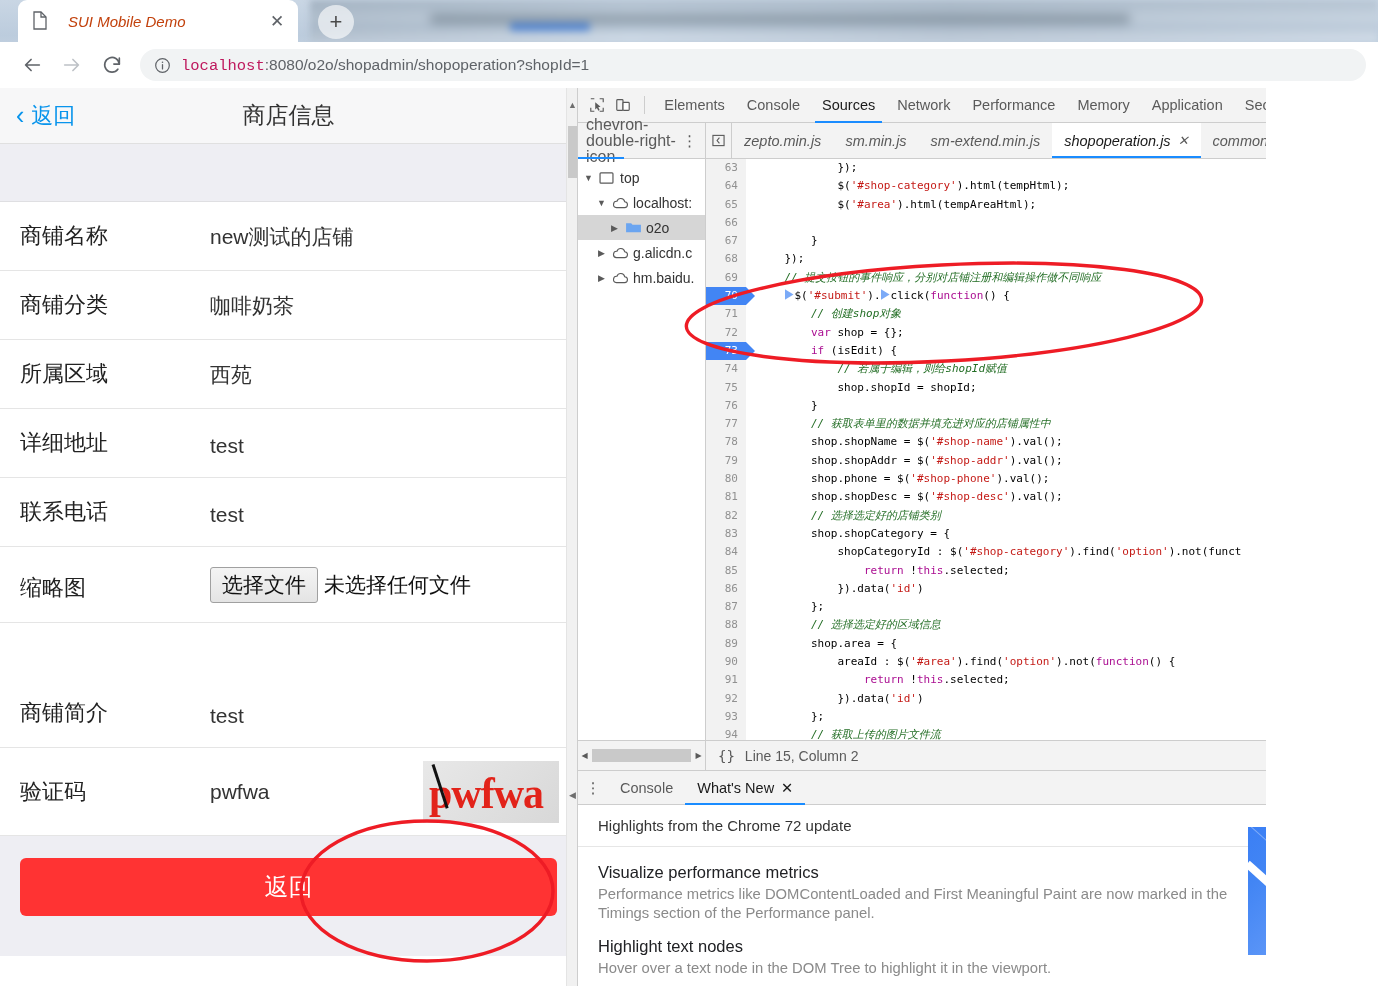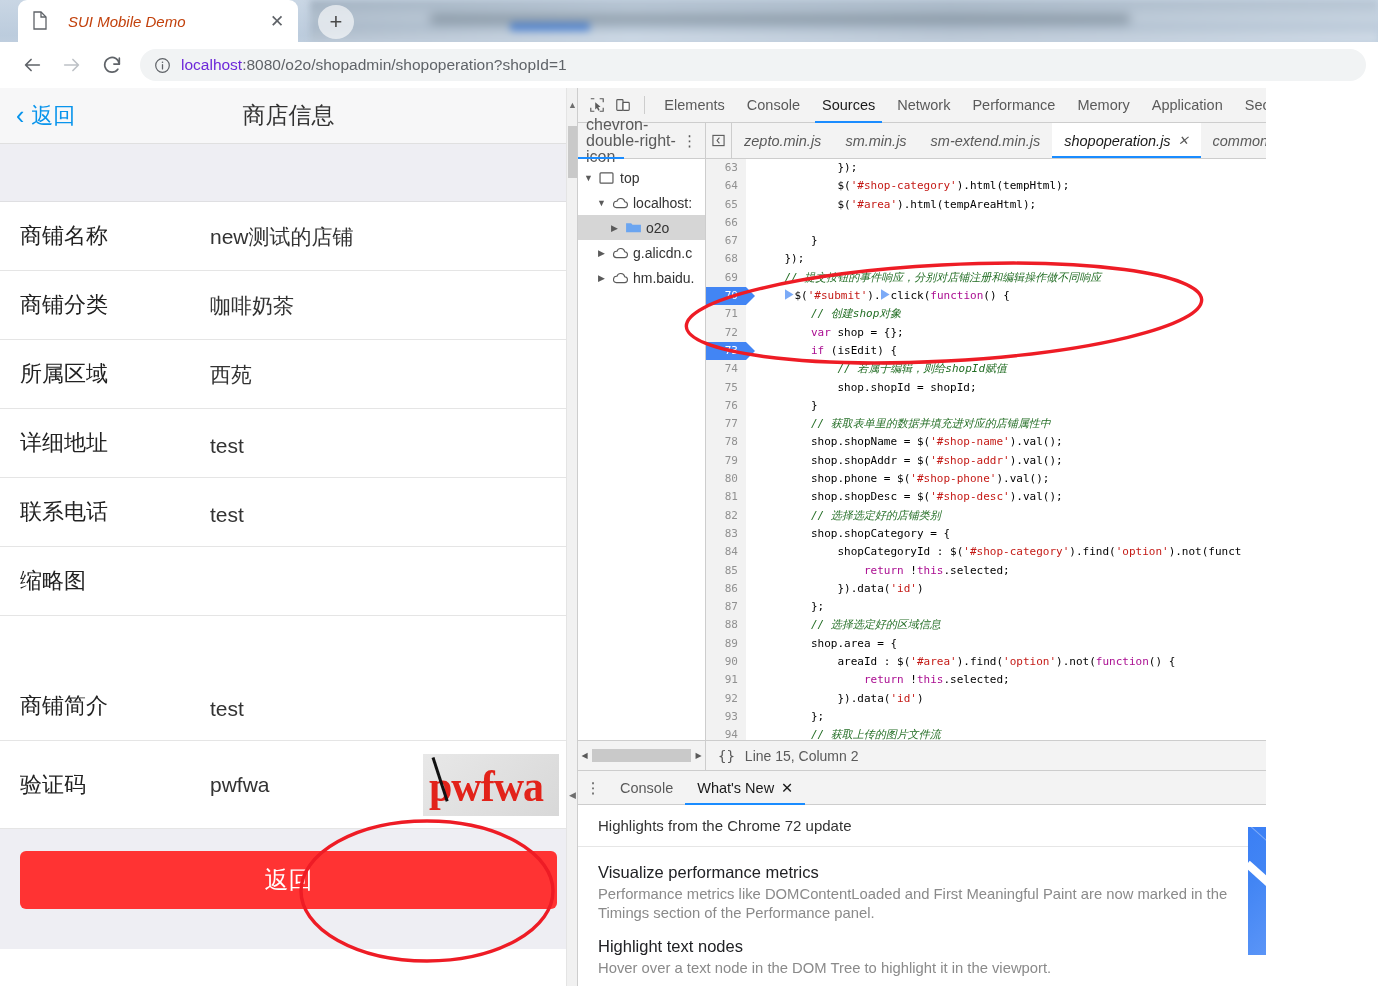--- a/index.html
+++ b/index.html
@@ -63,21 +63,21 @@
     width:40px; height:40px; display:flex; align-items:center; justify-content:center;
     color:#5f6368; flex:0 0 40px;
   }
   .nav-btn.disabled { color:#bdc1c6; }
   .omnibox {
     flex:1; height:32px; margin-left:8px; background:#f1f3f4; border-radius:16px;
     display:flex; align-items:center; padding:0 14px; gap:10px; min-width:0;
   }
   .omnibox .info-ic { flex:0 0 16px; color:#5f6368; display:flex; }
   .url { font-size:15.5px; color:#5f6368; white-space:nowrap; overflow:hidden; }
-  .url .host { color:#6d28d9; }
+  .url .host { color:#be185d;font-family:Liberation Mono, monospace; }
 
   
   .viewport {
     position:absolute; left:0; top:88px; width:578px; height:898px;
     background:#fff; overflow:hidden; border-right:1px solid #cdcdcd;
   }
   .m-header {
     height:56px; background:#f7f7f8; border-bottom:1px solid #e0e0e0;
     display:flex; align-items:center; position:relative;
   }
@@ -385,20 +385,23 @@
         <div class="lbl">详细地址</div>
         <div class="val">test</div>
       </div>
       <div class="frow">
         <div class="lbl">联系电话</div>
         <div class="val">test</div>
       </div>
 
       <div class="frow">
         <div class="lbl">缩略图</div>
+        <div class="val">
+          <span class="filebtn">选择文件</span><span class="filetext">未选择任何文件</span>
+        </div>
       </div>
 
       <div class="frow tall">
         <div class="lbl">商铺简介</div>
         <div class="val">test</div>
       </div>
 
       <div class="frow captcha">
         <div class="lbl">验证码</div>
         <div class="val">pwfwa</div>

